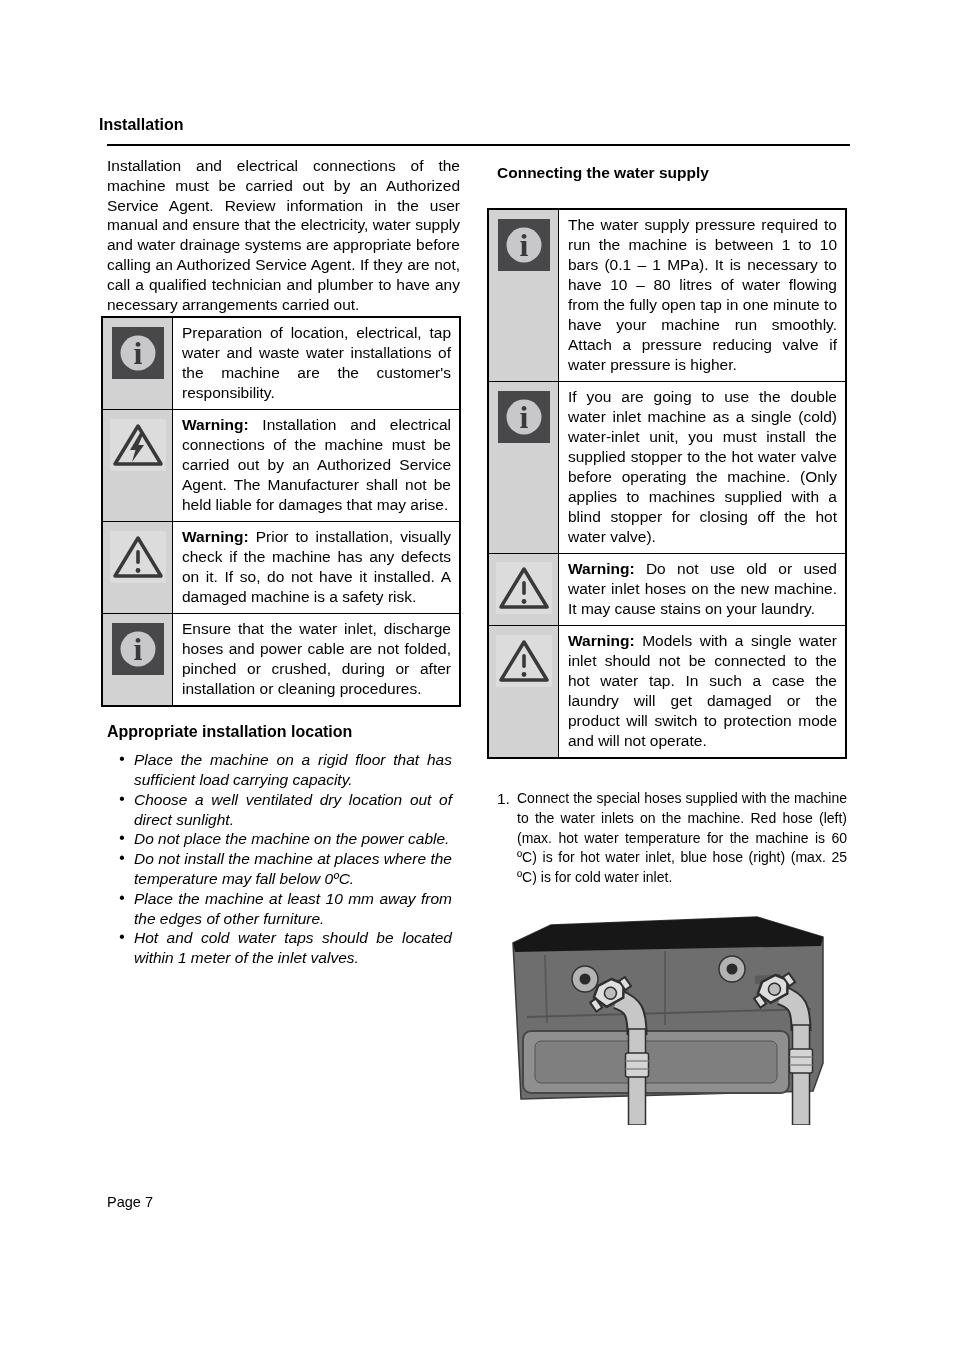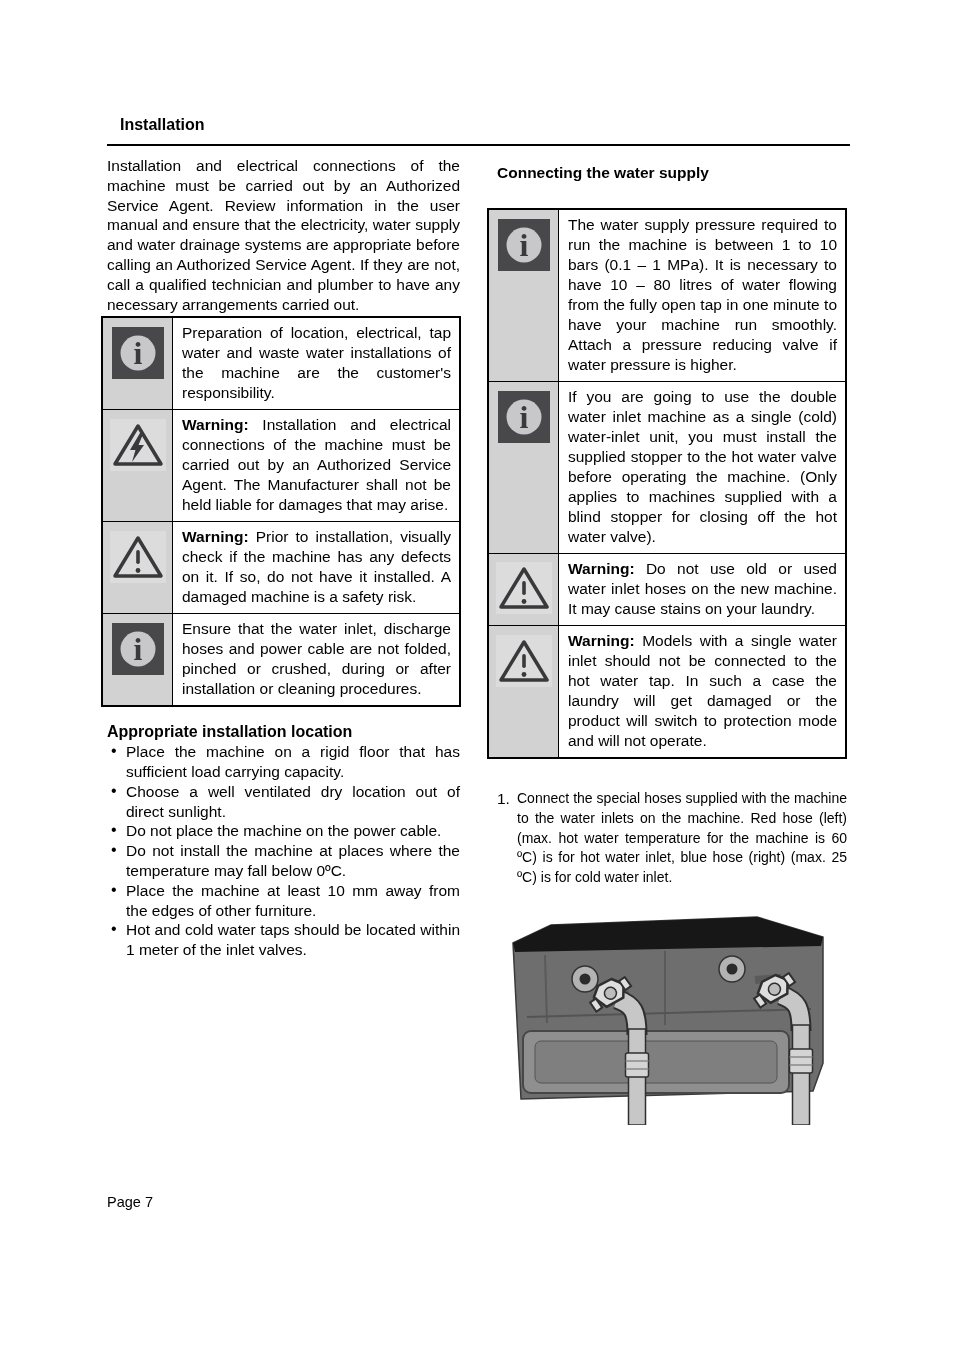--- a/index.html
+++ b/index.html
@@ -1,21 +1,21 @@
 <!DOCTYPE html>
 <html><head>
 <meta charset="utf-8">
 <style>
   html,body{margin:0;padding:0;background:#ffffff;}
   .page{
     position:relative;width:957px;height:1353px;background:#ffffff;
     font-family:"Liberation Sans",sans-serif;color:#000;overflow:hidden;
   }
   .section-title{
-    position:absolute;left:120px;top:116px;font-size:16px;font-weight:bold;margin:0;
+    position:absolute;left:99px;top:116px;font-size:16px;font-weight:bold;margin:0;
   }
   .header-rule{
     position:absolute;left:107px;top:144px;width:743px;height:2px;background:#000;
   }
   .col{position:absolute;top:156px;}
   .col-left{left:107px;width:353px;}
   .col-right{left:487px;top:163px;width:360px;}
   .body-text{
     margin:0;font-size:15.5px;line-height:19.8px;text-align:justify;
   }
@@ -36,21 +36,21 @@
     display:flex;justify-content:center;align-items:flex-start;padding-top:9px;
     box-sizing:border-box;
   }
   .text-cell{
     flex:1;padding:5px 8px 6px 9px;font-size:15.5px;line-height:20px;
     text-align:justify;
   }
   .text-cell b{font-weight:bold;}
   
   .bullet-list{
-    margin:0;padding:0 0 0 19px;list-style:none;
+    margin:8px;padding:0 0 0 19px;list-style:none;font-style:italic;
   }
   .bullet-list li{
     position:relative;font-size:15.5px;line-height:19.8px;text-align:justify;
   }
   .bullet-list li::before{
     content:"\2022";position:absolute;left:-15px;top:-1px;font-size:16px;
   }
   
   .numbered-item{display:flex;margin:30px 0 0 10px;}
   .numbered-item .num{flex:none;width:20px;font-size:15.5px;line-height:19.8px;}

